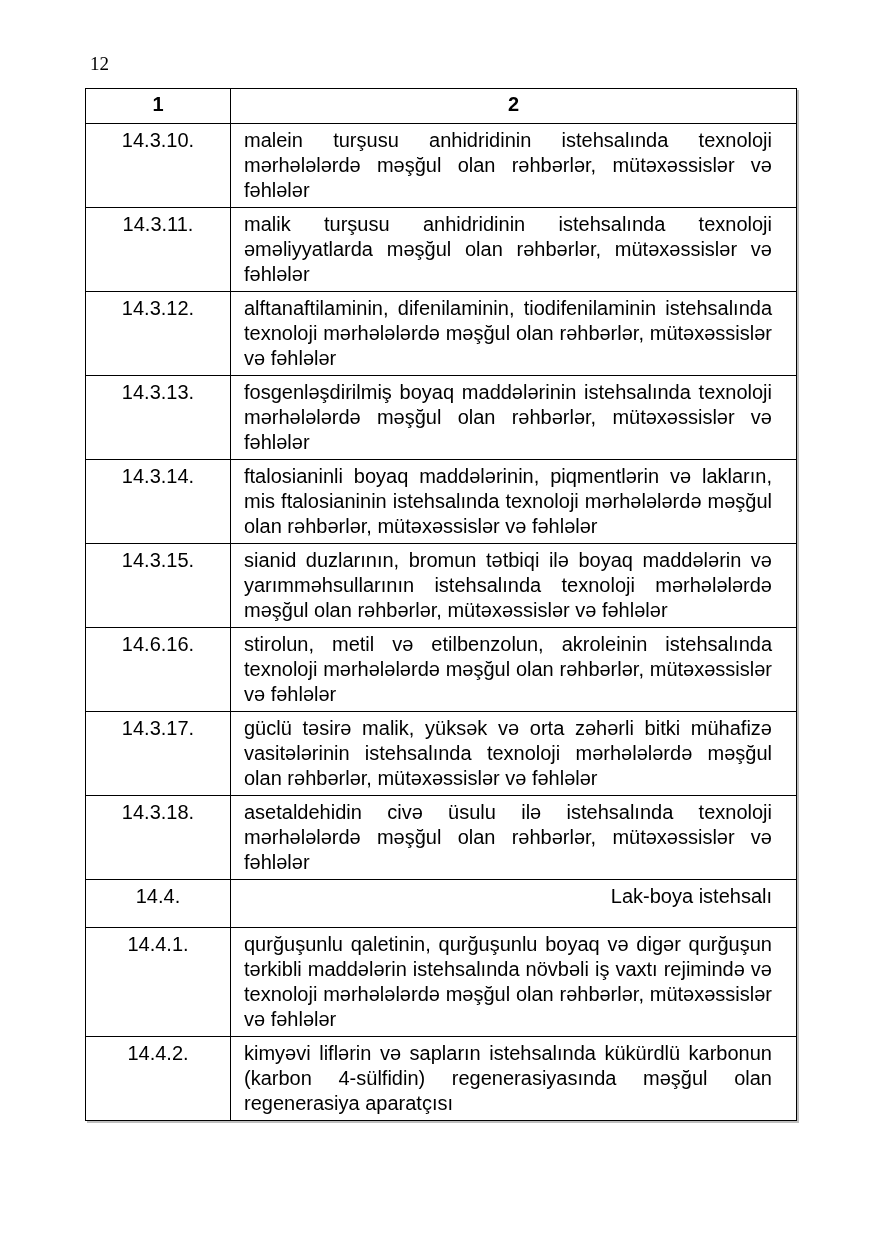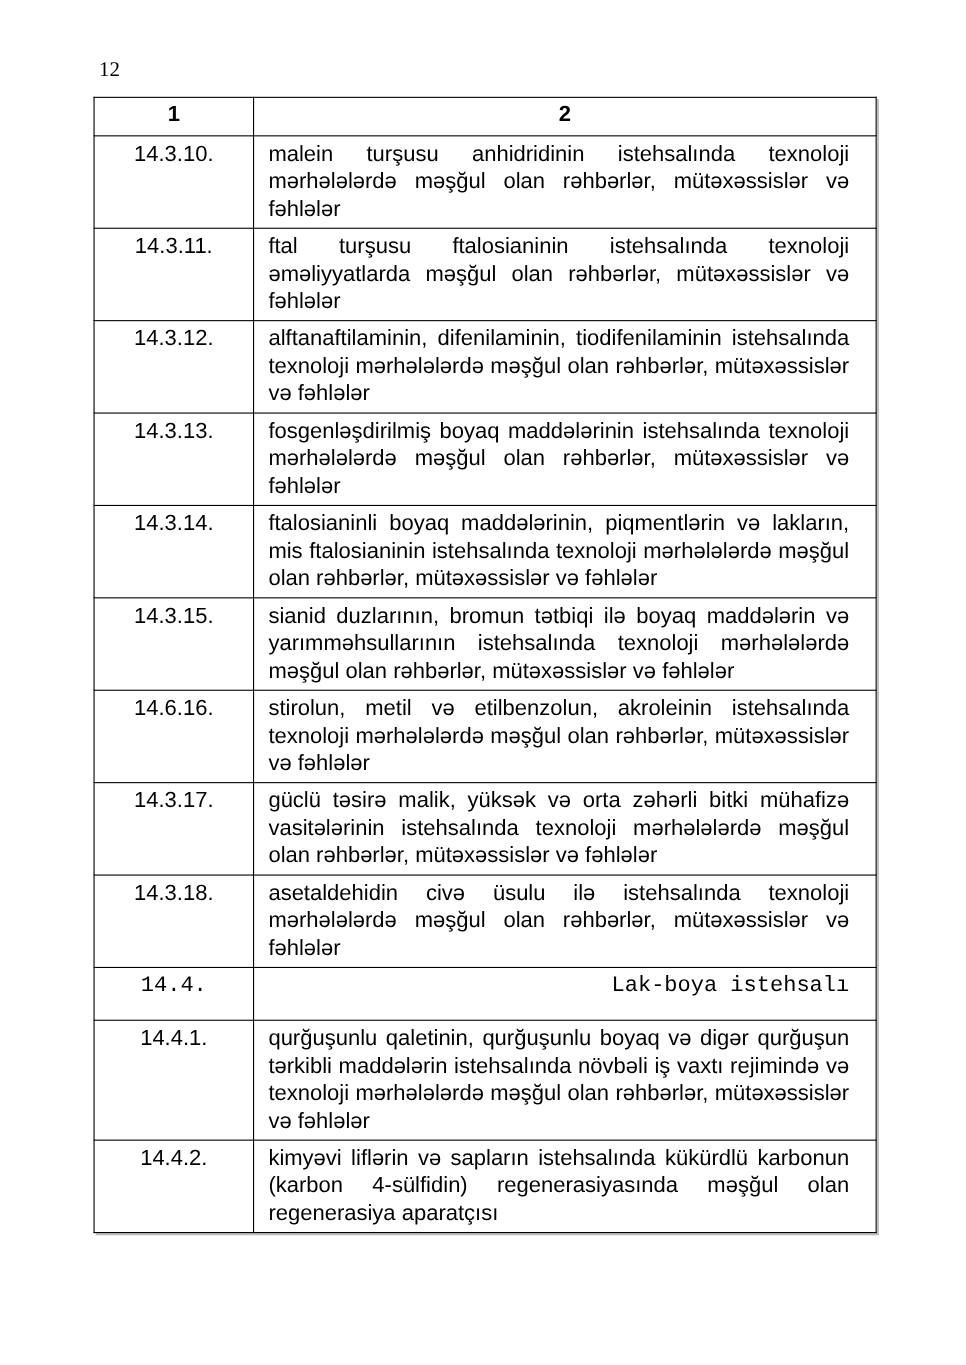--- a/index.html
+++ b/index.html
@@ -56,21 +56,20 @@
     padding: 4px 4px 3px 4px;
     white-space: nowrap;
   }
   td.text-cell {
     text-align: justify;
     padding: 4px 24px 4px 13px;
   }
   tr.section-row td.text-cell,
   tr.section-row td.code-cell {
     padding-bottom: 18px;
-    font-family: Liberation Mono, monospace;
   }
   tr.section-row td.text-cell {
     text-align: right;
   }
 </style>
 </head>
 <body>
 
 <div class="page">
 
@@ -87,21 +86,21 @@
         <th class="hdr">2</th>
       </tr>
     </thead>
     <tbody id="table-body">
         <tr>
           <td class="code-cell">14.3.10.</td>
           <td class="text-cell">malein turşusu anhidridinin istehsalında texnoloji mərhələlərdə məşğul olan rəhbərlər, mütəxəssislər və fəhlələr</td>
         </tr>
         <tr>
           <td class="code-cell">14.3.11.</td>
-          <td class="text-cell">ftal turşusu ftalosianinin istehsalında texnoloji əməliyyatlarda məşğul olan rəhbərlər, mütəxəssislər və fəhlələr</td>
+          <td class="text-cell">malik turşusu anhidridinin istehsalında texnoloji əməliyyatlarda məşğul olan rəhbərlər, mütəxəssislər və fəhlələr</td>
         </tr>
         <tr>
           <td class="code-cell">14.3.12.</td>
           <td class="text-cell">alftanaftilaminin, difenilaminin, tiodifenilaminin istehsalında texnoloji mərhələlərdə məşğul olan rəhbərlər, mütəxəssislər və fəhlələr</td>
         </tr>
         <tr>
           <td class="code-cell">14.3.13.</td>
           <td class="text-cell">fosgenləşdirilmiş boyaq maddələrinin istehsalında texnoloji mərhələlərdə məşğul olan rəhbərlər, mütəxəssislər və fəhlələr</td>
         </tr>
         <tr>

